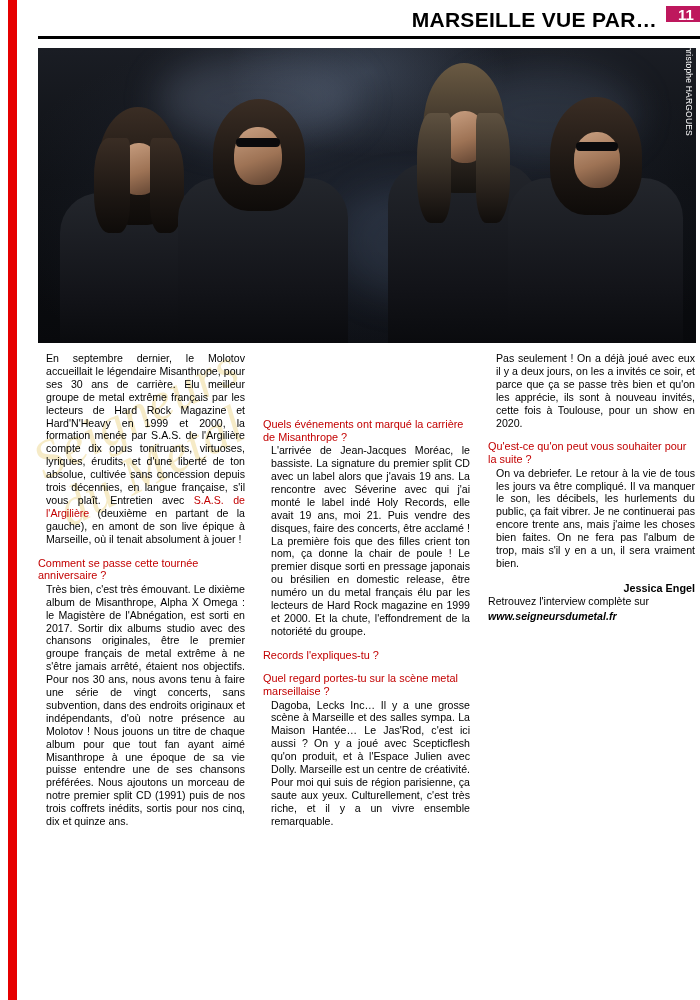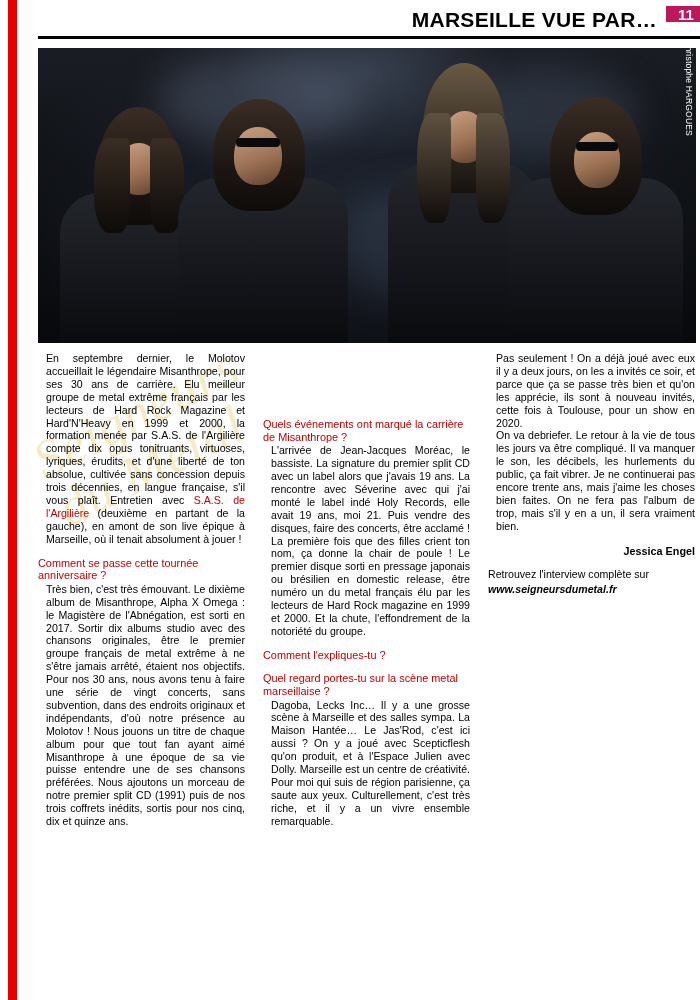--- a/index.html
+++ b/index.html
@@ -176,21 +176,21 @@
   }
   h3.sub.first { margin-top: 0; }
 
   .red { color: #c20000; }
   .signature {
     margin-top: 12px;
     text-align: right;
     font-weight: bold;
     font-size: 10.8px;
   }
-  .outro { margin-top: 10px; }
+  .outro { }
   .outro .site {
     display: block;
     font-style: italic;
     font-weight: bold;
     margin-top: 2px;
   }
 </style>
 </head>
 <body>
 
@@ -252,29 +252,30 @@
       <p><span>En septembre dernier, le Molotov accueillait le légendaire Misanthrope, pour ses 30 ans de carrière. Elu meilleur groupe de metal extrême français par les lecteurs de Hard Rock Magazine et Hard'N'Heavy en 1999 et 2000, la formation menée par S.A.S. de l'Argilière compte dix opus tonitruants, virtuoses, lyriques, érudits, et d'une liberté de ton absolue, cultivée sans concession depuis trois décennies, en langue française, s'il vous plaît. Entretien avec </span><span class="red">S.A.S. de l'Argilière</span><span> (deuxième en partant de la gauche), en amont de son live épique à Marseille, où il tenait absolument à jouer !</span></p>
 
       <h3 class="sub">Comment se passe cette tournée anniversaire ?</h3>
       <p>Très bien, c'est très émouvant. Le dixième album de Misanthrope, Alpha X Omega : le Magistère de l'Abnégation, est sorti en 2017. Sortir dix albums studio avec des chansons originales, être le premier groupe français de metal extrême à ne s'être jamais arrêté, étaient nos objectifs. Pour nos 30 ans, nous avons tenu à faire une série de vingt concerts, sans subvention, dans des endroits originaux et indépendants, d'où notre présence au Molotov ! Nous jouons un titre de chaque album pour que tout fan ayant aimé Misanthrope à une époque de sa vie puisse entendre une de ses chansons préférées. Nous ajoutons un morceau de notre premier split CD (1991) puis de nos trois coffrets inédits, sortis pour nos cinq, dix et quinze ans.</p>
     </div>
 
     <div class="col">
       <h3 class="sub first" style="margin-top:66px;">Quels événements ont marqué la carrière de Misanthrope ?</h3>
       <p>L'arrivée de Jean-Jacques Moréac, le bassiste. La signature du premier split CD avec un label alors que j'avais 19 ans. La rencontre avec Séverine avec qui j'ai monté le label indé Holy Records, elle avait 19 ans, moi 21. Puis vendre des disques, faire des concerts, être acclamé ! La première fois que des filles crient ton nom, ça donne la chair de poule ! Le premier disque sorti en pressage japonais ou brésilien en domestic release, être numéro un du metal français élu par les lecteurs de Hard Rock magazine en 1999 et 2000. Et la chute, l'effondrement de la notoriété du groupe.</p>
 
-      <h3 class="sub">Comment l'expliques-tu ?</h3>
+      <h3 class="sub">Records l'expliques-tu ?</h3>
 
       <h3 class="sub">Quel regard portes-tu sur la scène metal marseillaise ?</h3>
       <p>Dagoba, Lecks Inc… Il y a une grosse scène à Marseille et des salles sympa. La Maison Hantée… Le Jas'Rod, c'est ici aussi ? On y a joué avec Scepticflesh qu'on produit, et à l'Espace Julien avec Dolly. Marseille est un centre de créativité. Pour moi qui suis de région parisienne, ça saute aux yeux. Culturellement, c'est très riche, et il y a un vivre ensemble remarquable.</p>
     </div>
 
     <div class="col">
       <p>Pas seulement ! On a déjà joué avec eux il y a deux jours, on les a invités ce soir, et parce que ça se passe très bien et qu'on les apprécie, ils sont à nouveau invités, cette fois à Toulouse, pour un show en 2020.</p>
 
+      <h3 class="sub">Qu'est-ce qu'on peut vous souhaiter pour la suite ?</h3>
       <p>On va debriefer. Le retour à la vie de tous les jours va être compliqué. Il va manquer le son, les décibels, les hurlements du public, ça fait vibrer. Je ne continuerai pas encore trente ans, mais j'aime les choses bien faites. On ne fera pas l'album de trop, mais s'il y en a un, il sera vraiment bien.</p>
 
       <div class="signature">Jessica Engel</div>
 
       <div class="outro">
         <span>Retrouvez l'interview complète sur</span>
         <span class="site">www.seigneursdumetal.fr</span>
       </div>
     </div>
 

